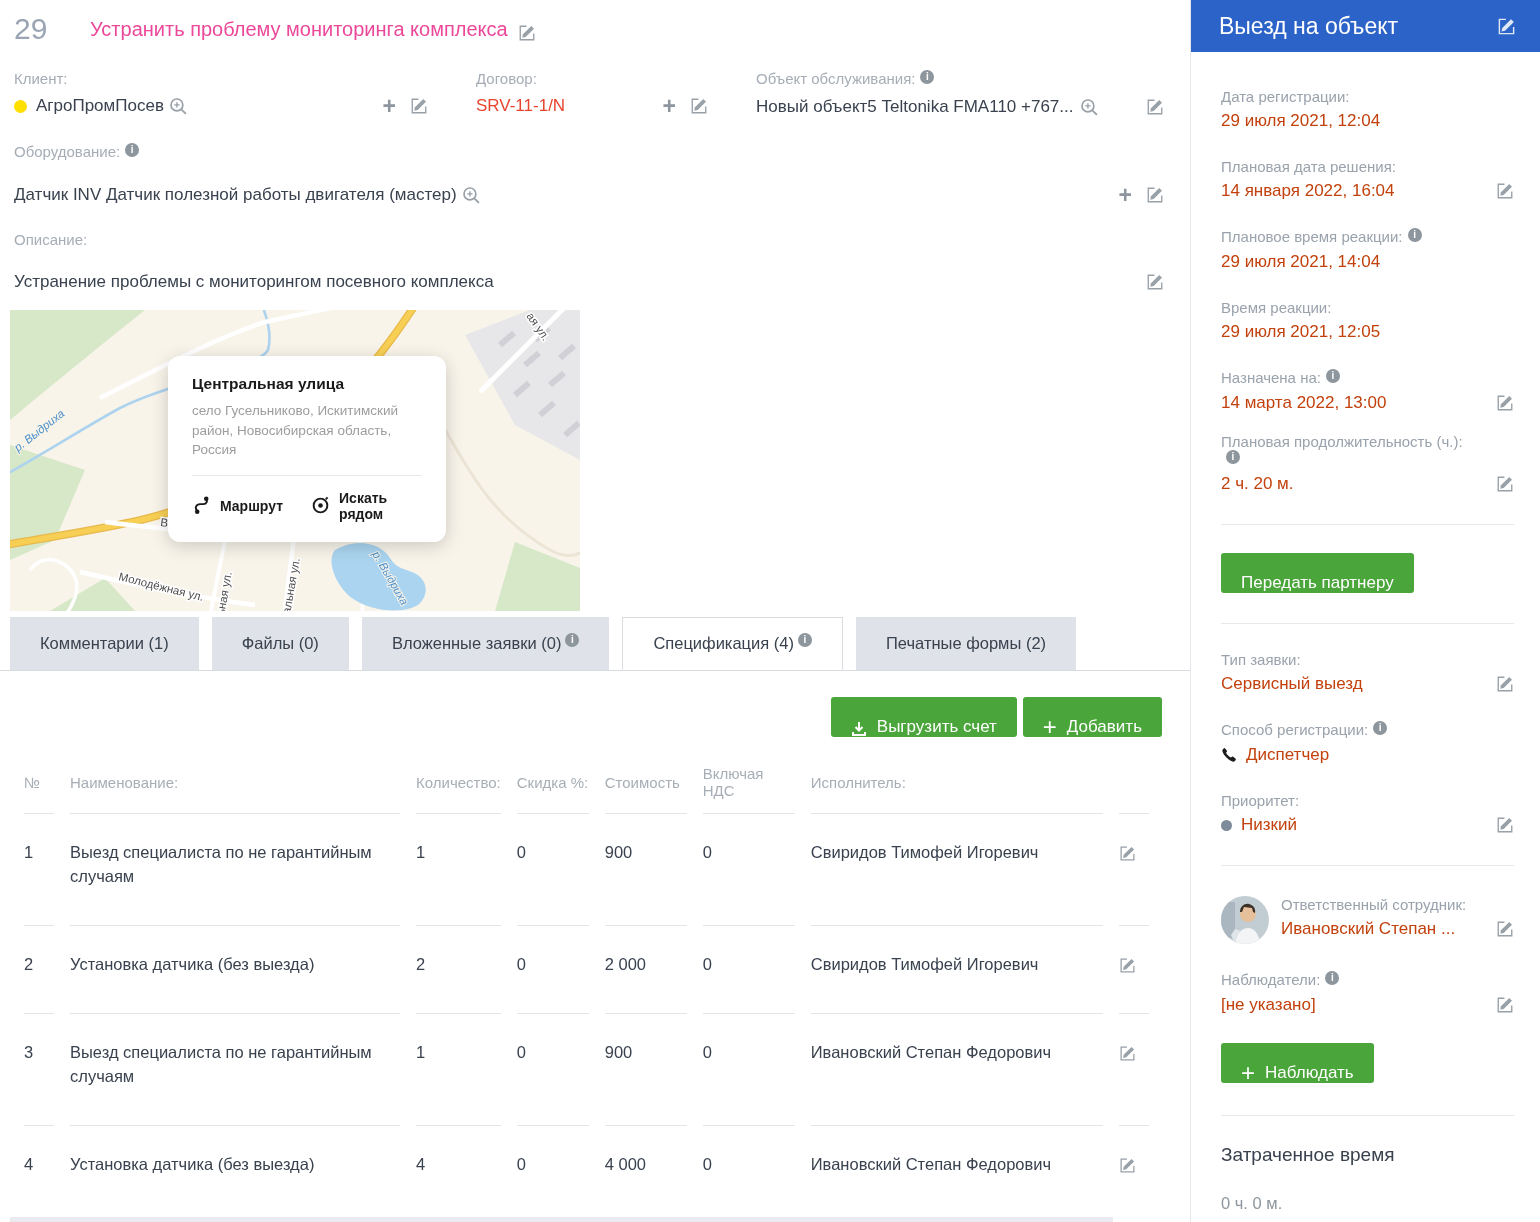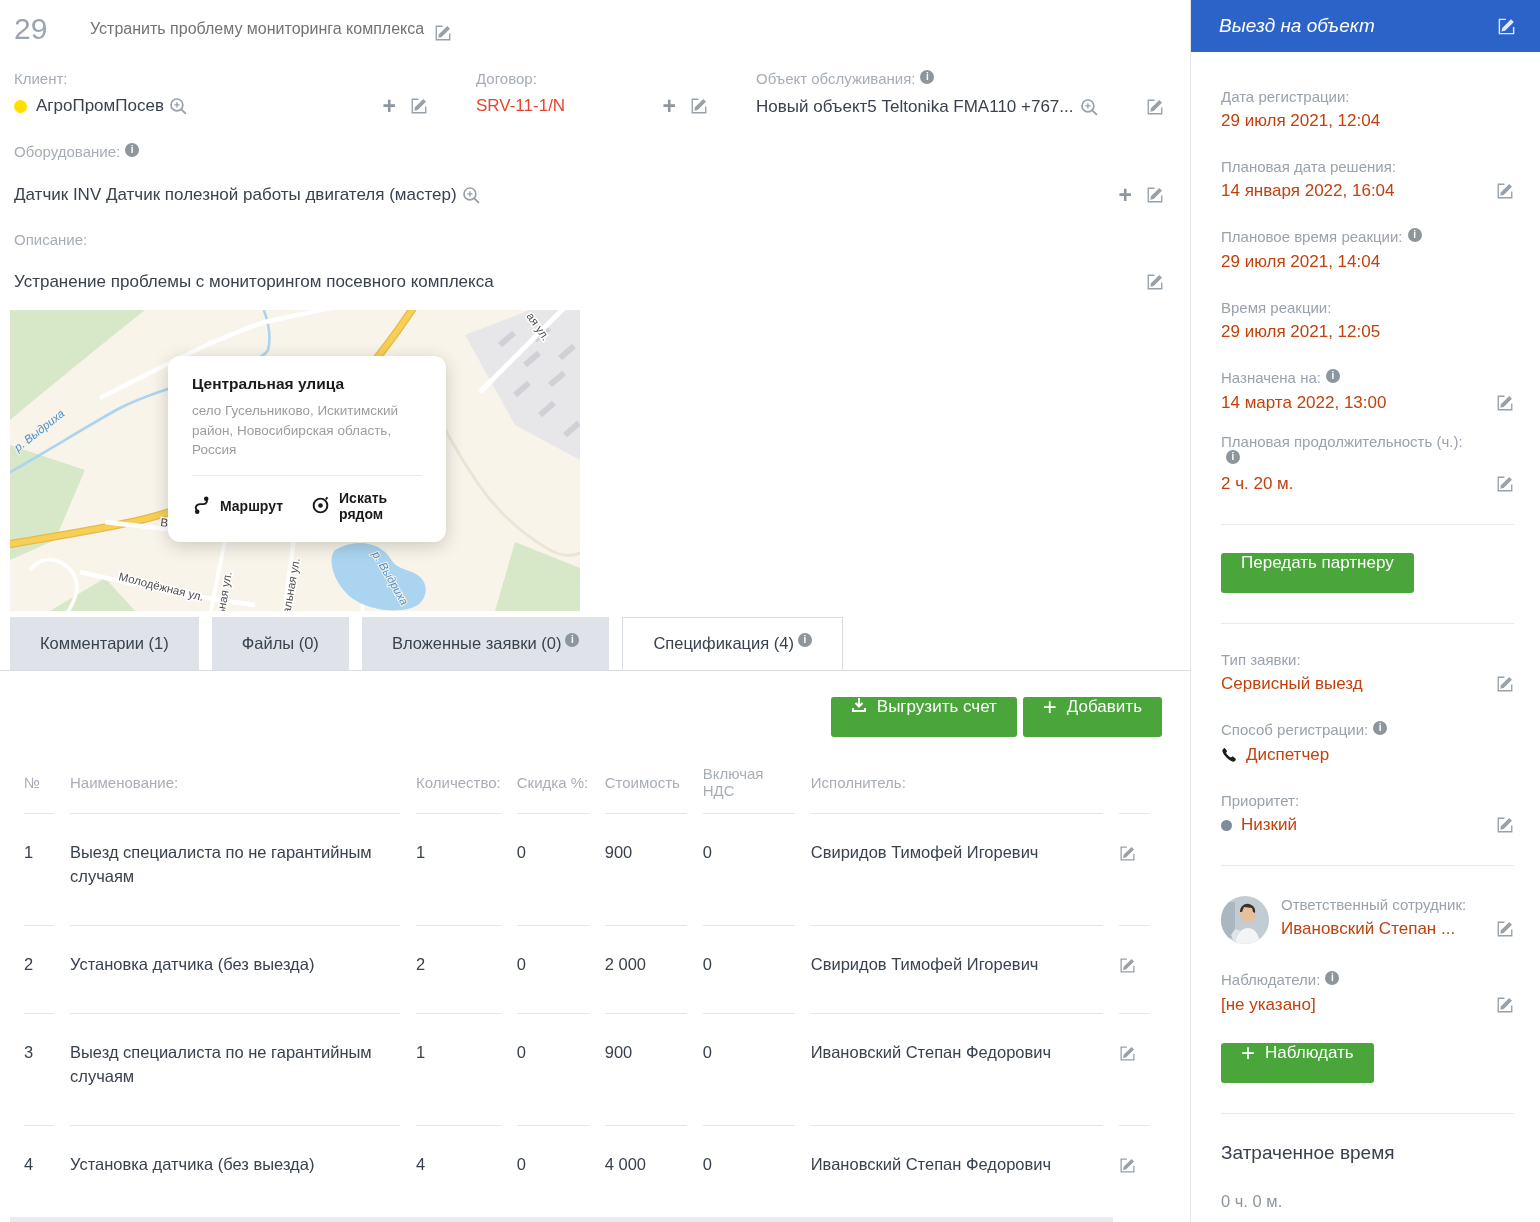--- a/index.html
+++ b/index.html
@@ -4,21 +4,21 @@
 <style>
   * { margin:0; padding:0; box-sizing:border-box; }
   html,body { width:1540px; height:1222px; overflow:hidden; background:#fff;
     font-family:"Liberation Sans","DejaVu Sans",sans-serif; color:#3a434f; }
   .page { display:flex; width:1540px; height:1222px; }
 
   
   .main { width:1190px; position:relative; }
   .ticket-head { display:flex; align-items:center; padding:12px 0 0 14px; }
   .ticket-id { font-size:30px; color:#9aa4b4; width:66px; line-height:34px; }
-  .ticket-title { font-size:16px; color:#737373; line-height:34px; margin-left:10px; }
+  .ticket-title { font-size:20px; color:#ec4899; line-height:34px; margin-left:10px; }
   .icn { display:inline-block; vertical-align:middle; color:#98a0a8; }
   .icn svg { display:block; }
   .title-edit { margin-left:10px; margin-top:8px; }
 
   .fields-row { display:grid; grid-template-columns:462px 280px auto; padding-left:14px; margin-top:24px; }
   .f-label { font-size:15px; color:#a6adb6; }
   .f-label .info { margin-left:5px; }
   .f-value-row { display:flex; align-items:center; margin-top:9px; font-size:17px; color:#39424e; }
   .dot { width:13px; height:13px; border-radius:50%; display:inline-block; margin-right:9px; flex:none; }
   .spacer { flex:1; }
@@ -47,21 +47,21 @@
   
   .tabs { display:flex; margin-top:6px; border-bottom:1px solid #d8dce1; padding-left:10px; height:54px; }
   .tab { height:53px; display:flex; align-items:center; padding:0 30px; background:#dfe3e9;
     font-size:16.5px; color:#39424e; margin-right:13px; white-space:nowrap; }
   .tab.active { background:#fff; border:1px solid #d8dce1; border-bottom:1px solid #fff;
     margin-bottom:-1px; }
   .tab .info { margin-left:4px; }
 
   
   .spec-actions { display:flex; justify-content:flex-end; gap:6px; padding-right:28px; margin-top:26px; }
-  .btn-green { display:inline-flex; align-items:flex-start; gap:10px; background:#4aa53a; color:#fff;
+  .btn-green { display:inline-flex; align-items:flex-end; gap:10px; background:#4aa53a; color:#fff;
     border:none; font-size:17px; height:40px; padding:0 20px; border-radius:3px;
     font-family:inherit; cursor:pointer; }
   .btn-green .thin-plus { font-size:24px; font-weight:300; line-height:20px; }
 
   table.spec { border-collapse:separate; border-spacing:16px 0; margin:16px 0 0 8px; table-layout:fixed; }
   table.spec th { font-size:15px; color:#a8aeb6; font-weight:normal; text-align:left;
     padding:12px 0 14px; border-bottom:1px solid #e3e5e8; }
   table.spec td { font-size:16.5px; color:#39424e; vertical-align:top; padding:27px 0 36px;
     border-bottom:1px solid #e3e5e8; line-height:1.45; }
   table.spec tr:last-child td { border-bottom:none; }
@@ -70,21 +70,21 @@
 
   .totals-band { position:relative; margin:4px 0 0 10px; width:1103px; height:60px; background:#e9ebf0;
     font-size:17px; color:#3b4a5a; }
   .totals-band .t-label { position:absolute; left:507px; top:20px; }
   .totals-band .t-value { position:absolute; left:598px; top:20px; }
 
   
   .sidebar { flex:1; border-left:1px solid #e4e6e9; position:relative; }
   .sb-header { height:52px; background:#2b63c8; display:flex; align-items:center;
     padding:0 24px 0 28px; }
-  .sb-header .sb-title { color:#fff; font-size:19px; flex:1;font-style:italic; }
+  .sb-header .sb-title { color:#fff; font-size:23px; flex:1; }
   .sb-header .icn { color:#dfe7f5; }
   .sb-body { padding:0 26px 0 30px; }
   .sb-field { margin-top:27px; position:relative; padding-right:34px; }
   .sb-label { font-size:15px; color:#9aa2ac; }
   .sb-label .info { margin-left:5px; }
   .sb-value { font-size:17px; color:#c2410c; margin-top:6px; display:flex; align-items:center; }
   .sb-edit { position:absolute; right:0; bottom:1px; }
   .sb-div { height:1px; background:#e7e9ec; margin-top:30px; }
   .sb-btn { margin-top:28px; }
   .prio-dot { width:11px; height:11px; border-radius:50%; display:inline-block; margin-right:9px; }
@@ -298,20 +298,23 @@
           <span>Файлы (0)</span>
         </div>
       <div class="tab">
           <span>Вложенные заявки (0)</span>
           <span class="info">i</span>
         </div>
       <div class="tab active">
           <span>Спецификация (4)</span>
           <span class="info">i</span>
         </div>
+      <div class="tab">
+          <span>Печатные формы (2)</span>
+        </div>
     </div>
 
     <div class="spec-actions">
       <button class="btn-green">
         <span class="icn" style="color:#fff">
           <svg width="16" height="16" viewBox="0 0 16 16">
               <path d="M8 1v8M4.5 6L8 9.5 11.5 6" stroke="currentColor" stroke-width="2" fill="none"></path>
               <path d="M2 11v3h12v-3" stroke="currentColor" stroke-width="2" fill="none"></path>
             </svg>
         </span>

